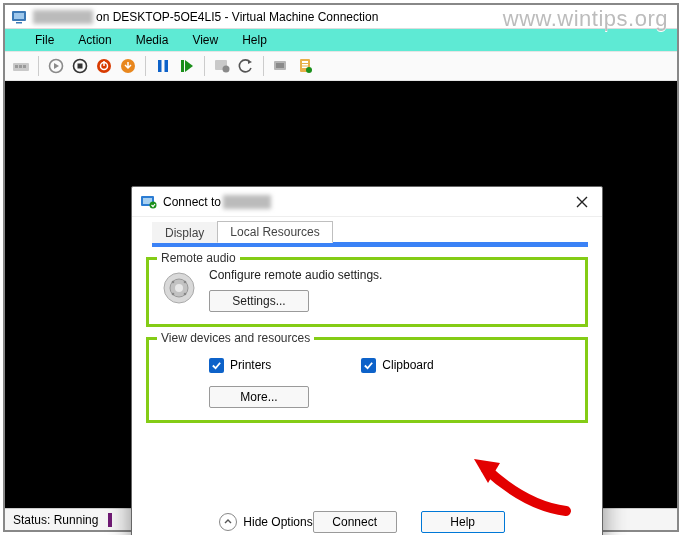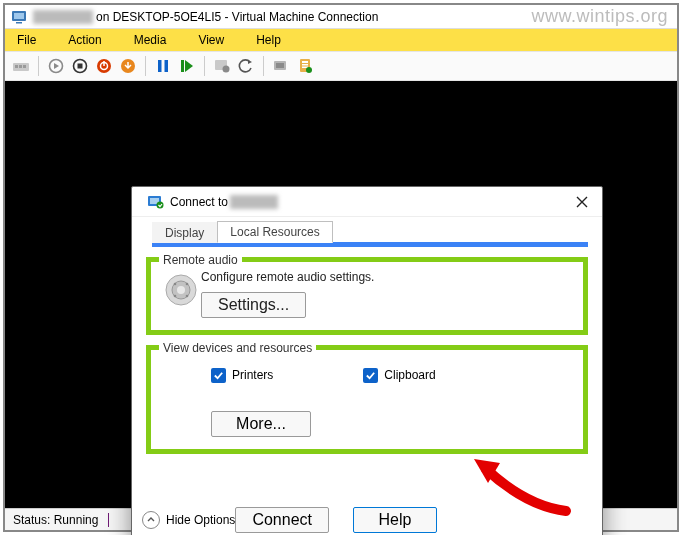--- a/index.html
+++ b/index.html
@@ -1,50 +1,50 @@
 <!DOCTYPE html>
 <html><head>
 <meta charset="utf-8">
 <style>
 *{box-sizing:border-box;margin:0;padding:0;font-family:"Segoe UI",Tahoma,sans-serif;font-size:12px}
 body{background:#fff;width:682px;height:535px;position:relative;overflow:hidden}
-.outer{position:absolute;left:3px;top:3px;width:676px;height:529px;border:2px solid #888;background:#fde047}
+.outer{position:absolute;left:3px;top:3px;width:676px;height:529px;border:2px solid #888;background:#5eead4}
 .titlebar{height:24px;display:flex;align-items:center;padding:2px 6px;background:#fff;border-bottom:1px solid #ddd}
 .titlebar .vm-icon{width:16px;height:16px;margin-right:6px}
 .titlebar .blur{display:inline-block;width:60px;height:14px;background:#bbb;filter:blur(2px);margin-right:3px}
-.menubar{height:22px;display:flex;align-items:center;padding:0 4px;gap:16px}
+.menubar{height:22px;display:flex;align-items:center;padding:0 22px;gap:8px}
 .menubar span{padding:2px 8px;cursor:default}
 .toolbar{height:30px;border-top:1px solid #e5e5e5;border-bottom:1px solid #e5e5e5;display:flex;align-items:center;padding:0 6px;gap:4px;background:#fafafa}
 .tb-sep{width:1px;height:20px;background:#ccc;margin:0 3px}
 .tb-btn{width:20px;height:20px;display:flex;align-items:center;justify-content:center;border-radius:2px}
 .vm-area{position:relative;background:#000;height:calc(100% - 24px - 22px - 30px - 22px)}
 .statusbar{height:22px;border-top:1px solid #ccc;display:flex;align-items:center;padding:0 8px;background:#f5f5f5}
-.statusbar span{border-right:1px solid #701a75;padding-right:10px}
-.watermark{position:absolute;right:14px;top:6px;font-size:18px;color:#bcbcbc;font-family:Arial,sans-serif;letter-spacing:0.5px;pointer-events:none;text-shadow:0 1px 0 #fff}
+.statusbar span{border-right:4px solid #701a75;padding-right:10px}
+.watermark{position:absolute;right:14px;top:6px;font-size:22px;color:#bcbcbc;font-family:Arial,sans-serif;letter-spacing:0.5px;pointer-events:none;text-shadow:0 1px 0 #fff}
 .dialog{position:absolute;left:126px;top:105px;width:472px;height:360px;background:#fff;border:1px solid #666;box-shadow:0 8px 24px rgba(0,0,0,.45);border-radius:2px}
-.dlg-title{height:30px;display:flex;align-items:center;padding:0 16px;border-bottom:1px solid #eee}
+.dlg-title{height:30px;display:flex;align-items:center;padding:0 9px;border-bottom:1px solid #eee}
 .dlg-title .rdc-icon{width:16px;height:16px;margin-right:6px}
 .dlg-title .blur2{display:inline-block;width:48px;height:14px;background:#bbb;filter:blur(2px);margin-left:2px}
 .dlg-close{position:absolute;right:6px;top:4px;width:28px;height:22px;display:flex;align-items:center;justify-content:center;font-size:15px;color:#333}
 .dlg-body{padding:6px 14px 0 14px}
 .tabs{display:flex;align-items:flex-end;height:24px;border-bottom:5px solid #3b82f6;margin-left:6px}
 .tab{padding:3px 12px;border:1px solid transparent;border-bottom:none;position:relative;top:1px;background:#f3f3f3;color:#444;cursor:default;font-size:12px}
 .tab.active{background:#fff;border-color:#bfbfbf;border-bottom:1px solid #fff}
-.group{border:5px solid #84cc16;margin-top:10px;padding:8px 10px 12px 10px;position:relative}
+.group{border:3px solid #84cc16;margin-top:10px;padding:8px 10px 12px 10px;position:relative}
 .group-title{position:absolute;top:-9px;left:8px;background:#fff;padding:0 4px;font-size:12px;color:#333}
-.grow{display:flex;}
+.grow{display:flex;gap:10px}
 .gicon{width:40px;height:40px;flex-shrink:0;display:flex;align-items:flex-start;justify-content:center;padding-top:2px}
 .gtext{flex:1;font-size:12px;color:#222}
-.winbtn{display:inline-block;min-width:100px;padding:3px 16px;border:1px solid #9a9a9a;background:#f8f8f8;font-size:16px;text-align:center;cursor:default;border-radius:2px}
+.winbtn{display:inline-block;min-width:100px;padding:3px 16px;border:1px solid #9a9a9a;background:#f8f8f8;font-size:12px;text-align:center;cursor:default;border-radius:2px}
 .winbtn.primary{border:1.5px solid #0078d7}
 .chkrow{display:flex;gap:90px;margin-top:10px;margin-left:50px}
 .chk{display:flex;gap:6px}
 .chkbox{width:15px;height:15px;background:#0d62c9;border-radius:2px;display:flex;align-items:center;justify-content:center}
 .chkbox svg{width:11px;height:11px}
-.dlg-footer{position:absolute;left:10px;right:14px;bottom:12px;display:flex;align-items:center;justify-content:flex-start}
+.dlg-footer{position:absolute;left:4px;right:14px;bottom:12px;display:flex;align-items:center;justify-content:center}
 .hide-opt{display:flex;align-items:center;gap:6px;font-size:12px}
 .circ{width:18px;height:18px;border:1px solid #888;border-radius:50%;display:flex;align-items:center;justify-content:center}
 .footer-btns{display:flex;gap:24px}
 .arrow{position:absolute;right:106px;bottom:14px;pointer-events:none}
 </style>
 </head>
 <body>
 
 <div class="outer">
 
@@ -208,21 +208,21 @@
             </div>
             <div class="chk">
               <div class="chkbox">
                   <svg viewBox="0 0 12 12">
                     <path d="M2 6 L5 9 L10 3" fill="none" stroke="#fff" stroke-width="2"></path>
                   </svg>
                 </div>
               <span>Clipboard</span>
             </div>
           </div>
-          <div style="margin-left:50px;margin-top:28px">
+          <div style="margin-left:50px;margin-top:13px">
             <div class="winbtn">More...</div>
           </div>
         </div>
       </div>
 
       <div class="dlg-footer">
         <div class="hide-opt">
           <div class="circ">
             <svg width="10" height="10" viewBox="0 0 10 10">
                 <path d="M2 6 L5 3 L8 6" fill="none" stroke="#555" stroke-width="1.4"></path>

